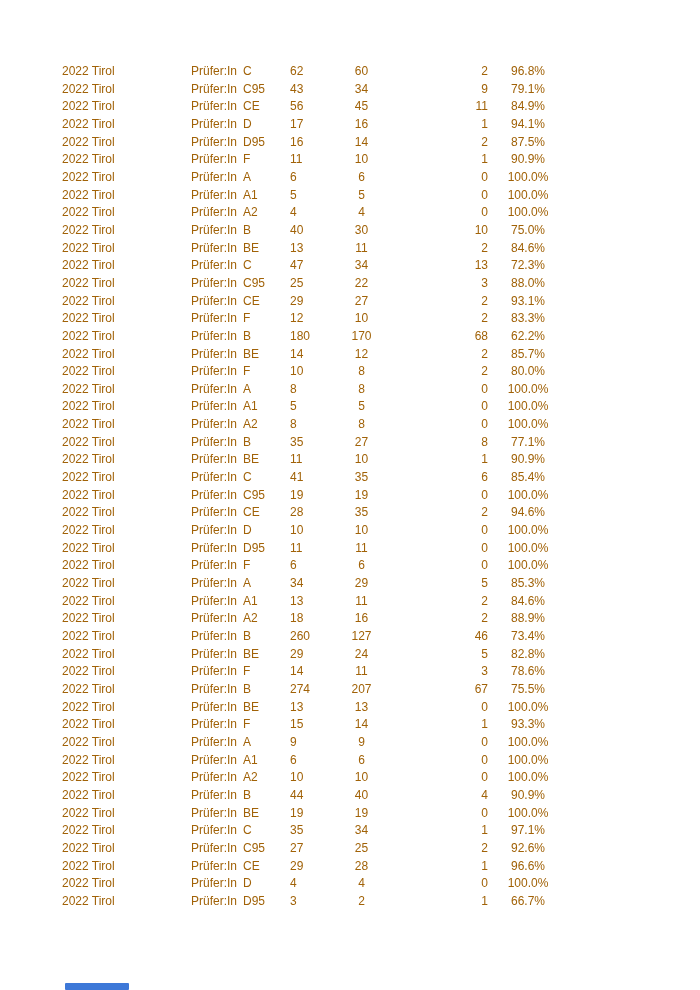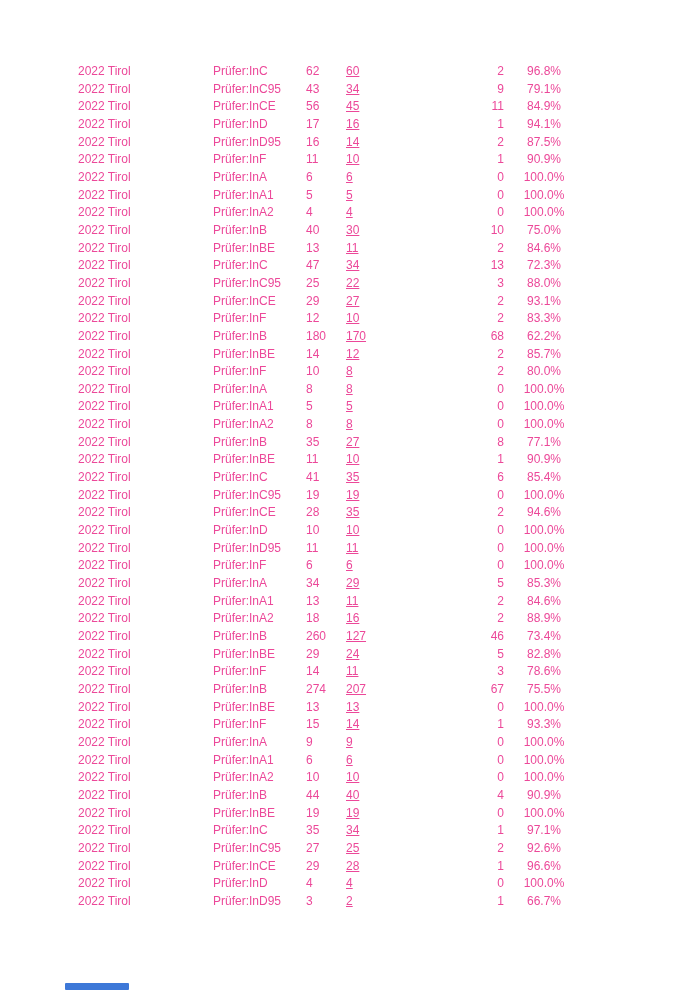--- a/index.html
+++ b/index.html
@@ -19,29 +19,28 @@
     position: absolute;
     left: 62px;
     top: 63px;
   }
   .row {
     display: flex;
     height: 17.66px;
     align-items: center;
     font-size: 12px;
     line-height: 17.66px;
-    color: #ec4899;
+    color: #a16207;
     white-space: nowrap;
-    margin-left: 16px;
   }
   .c0 { width: 123px; text-align: left; }
-  .c1 { width: 58px;  text-align: right; }
+  .c1 { width: 58px;  text-align: center; }
   .c2 { width: 47px;  text-align: left; }
   .c3 { width: 40px;  text-align: left; }
-  .c4 { width: 63px;  text-align: left; text-decoration: underline; }
+  .c4 { width: 63px;  text-align: center; }
   .c5 { width: 95px;  text-align: right; }
   .c6 { width: 80px;  text-align: center; }
   .scroll-indicator {
     position: absolute;
     left: 65px;
     top: 983px;
     width: 64px;
     height: 7px;
     border-radius: 1px;
   }

